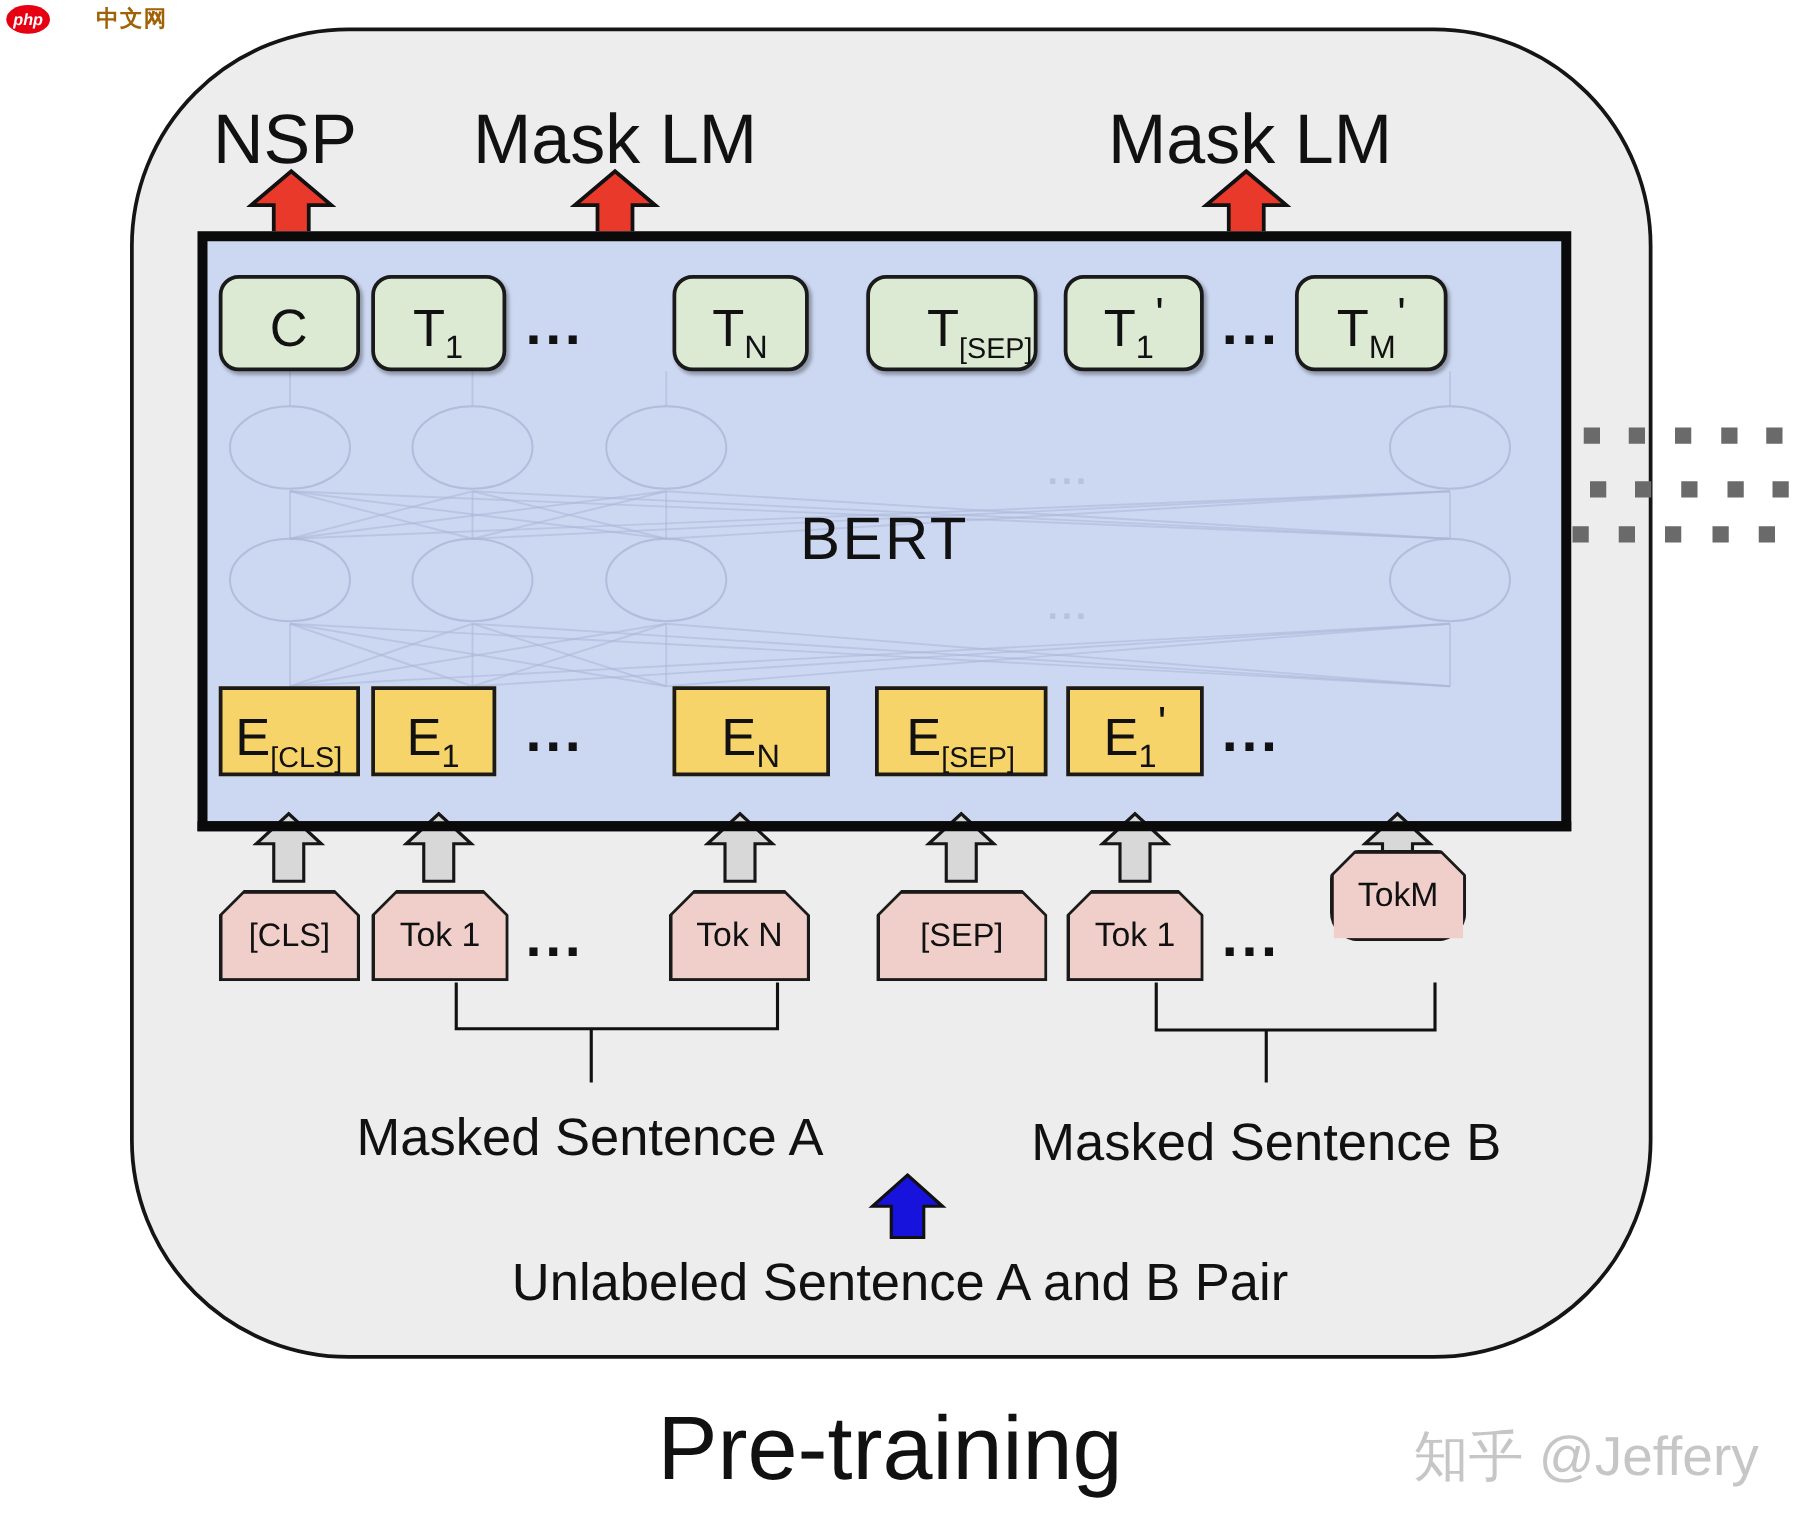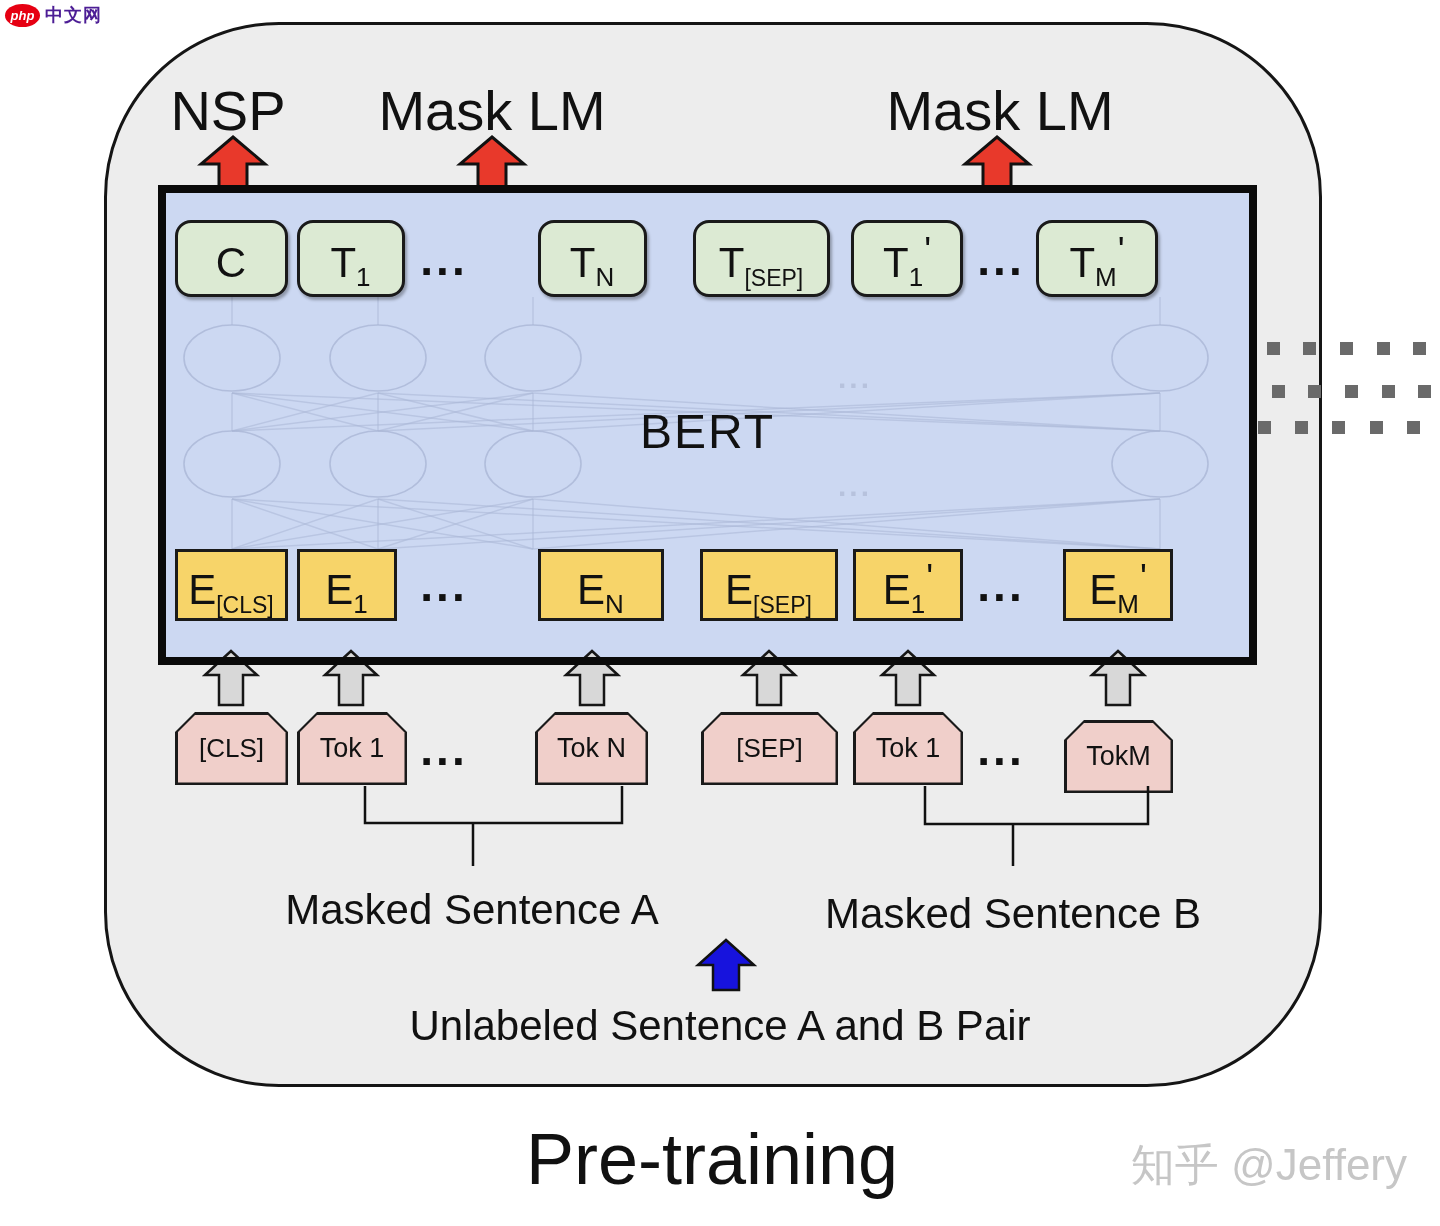--- a/index.html
+++ b/index.html
@@ -10,21 +10,21 @@
   *{margin:0;padding:0;box-sizing:border-box;}
   html,body{background:#fff;}
   .page{position:relative;width:1440px;height:1226px;background:#fff;overflow:hidden;
          font-family:"Liberation Sans","DejaVu Sans",sans-serif;color:#111;}
 
   
   .logo{position:absolute;left:5px;top:3px;display:flex;align-items:center;gap:5px;}
   .logo-badge{width:35px;height:23px;background:#e60012;border-radius:50%;
     display:flex;align-items:center;justify-content:center;color:#fff;
     font-style:italic;font-weight:700;font-size:13px;}
-  .logo-site{font-size:18px;font-weight:700;color:#4c1d95;letter-spacing:1px;}
+  .logo-site{font-size:18px;font-weight:700;color:#a16207;letter-spacing:1px;margin-left:32px;}
 
   
   .panel{position:absolute;left:104px;top:22px;width:1218px;height:1065px;
     background:var(--panel);border:3px solid #151515;border-radius:175px;}
 
   
   .top-label{position:absolute;top:78px;font-size:56px;transform:translateX(-50%);white-space:nowrap;}
   .arrow{position:absolute;}
   .arrow-red polygon{fill:var(--red-arrow);stroke:#111;stroke-width:3;}
   .arrow-gray polygon{fill:#d8d8d8;stroke:#161616;stroke-width:2.5;}
@@ -149,21 +149,21 @@
   <div class="gbox" style="left:175px;top:220px;width:113px;">
       <span class="bx-label"><span>C</span><sub></sub><span class="prime"></span></span>
     </div>
   <div class="gbox" style="left:297px;top:220px;width:108px;">
       <span class="bx-label"><span>T</span><sub>1</sub><span class="prime"></span></span>
     </div>
   <div class="row-dots" style="left:444px;top:220px;">...</div>
   <div class="gbox" style="left:538px;top:220px;width:109px;">
       <span class="bx-label"><span>T</span><sub>N</sub><span class="prime"></span></span>
     </div>
-  <div class="gbox" style="left:693px;top:220px;width:137px;">
+  <div class="gbox" style="left:693px;top:220px;width:137px;justify-content:flex-end;">
       <span class="bx-label"><span>T</span><sub class="sub-br">[SEP]</sub><span class="prime"></span></span>
     </div>
   <div class="gbox" style="left:851px;top:220px;width:112px;text-align:center;">
       <span class="bx-label"><span>T</span><sub>1</sub><span class="prime">'</span></span>
     </div>
   <div class="row-dots" style="left:1001px;top:220px;">...</div>
   <div class="gbox" style="left:1036px;top:220px;width:122px;">
       <span class="bx-label"><span>T</span><sub>M</sub><span class="prime">'</span></span>
     </div>
 
@@ -177,23 +177,20 @@
   <div class="ybox" style="left:538px;top:549px;width:126px;">
       <span class="bx-label"><span>E</span><sub>N</sub><span class="prime"></span></span>
     </div>
   <div class="ybox" style="left:700px;top:549px;width:138px;">
       <span class="bx-label"><span>E</span><sub class="sub-br">[SEP]</sub><span class="prime"></span></span>
     </div>
   <div class="ybox" style="left:853px;top:549px;width:110px;">
       <span class="bx-label"><span>E</span><sub>1</sub><span class="prime">'</span></span>
     </div>
   <div class="row-dots" style="left:1001px;top:546px;">...</div>
-  <div class="ybox" style="left:1063px;top:549px;width:110px;">
-      <span class="bx-label"><span>E</span><sub>M</sub><span class="prime">'</span></span>
-    </div>
 
   <svg class="arrow arrow-gray" style="left:202px;top:649px;" width="58" height="58" viewBox="0 0 58 58">
       <polygon points="29,2 55,26 41,26 41,56 17,56 17,26 3,26"></polygon>
     </svg>
   <svg class="arrow arrow-gray" style="left:322px;top:649px;" width="58" height="58" viewBox="0 0 58 58">
       <polygon points="29,2 55,26 41,26 41,56 17,56 17,26 3,26"></polygon>
     </svg>
   <svg class="arrow arrow-gray" style="left:563px;top:649px;" width="58" height="58" viewBox="0 0 58 58">
       <polygon points="29,2 55,26 41,26 41,56 17,56 17,26 3,26"></polygon>
     </svg>
@@ -223,21 +220,21 @@
     </div>
   <div class="pbox" style="left:701px;top:712px;width:137px;">
       <span class="pbox-fill"></span>
       <span class="pbox-label" style="font-size:26px;">[SEP]</span>
     </div>
   <div class="pbox" style="left:853px;top:712px;width:110px;">
       <span class="pbox-fill"></span>
       <span class="pbox-label">Tok 1</span>
     </div>
   <div class="row-dots" style="left:1001px;top:710px;">...</div>
-  <div class="pbox" style="left:1064px;top:720px;width:109px;">
+  <div class="pbox" style="left:1064px;top:680px;width:109px;border-radius:23px;">
       <span class="pbox-fill"></span>
       <span class="pbox-label">TokM</span>
     </div>
 
   <svg class="brackets" viewBox="0 0 1440 92">
     <path d="M365,6 V43 H622 V6 M473,43 V86"></path>
     <path d="M925,6 V44 H1148 V6 M1013,44 V86"></path>
   </svg>
 
   <div class="caption" style="left:472px;top:886px;">Masked Sentence A</div>

